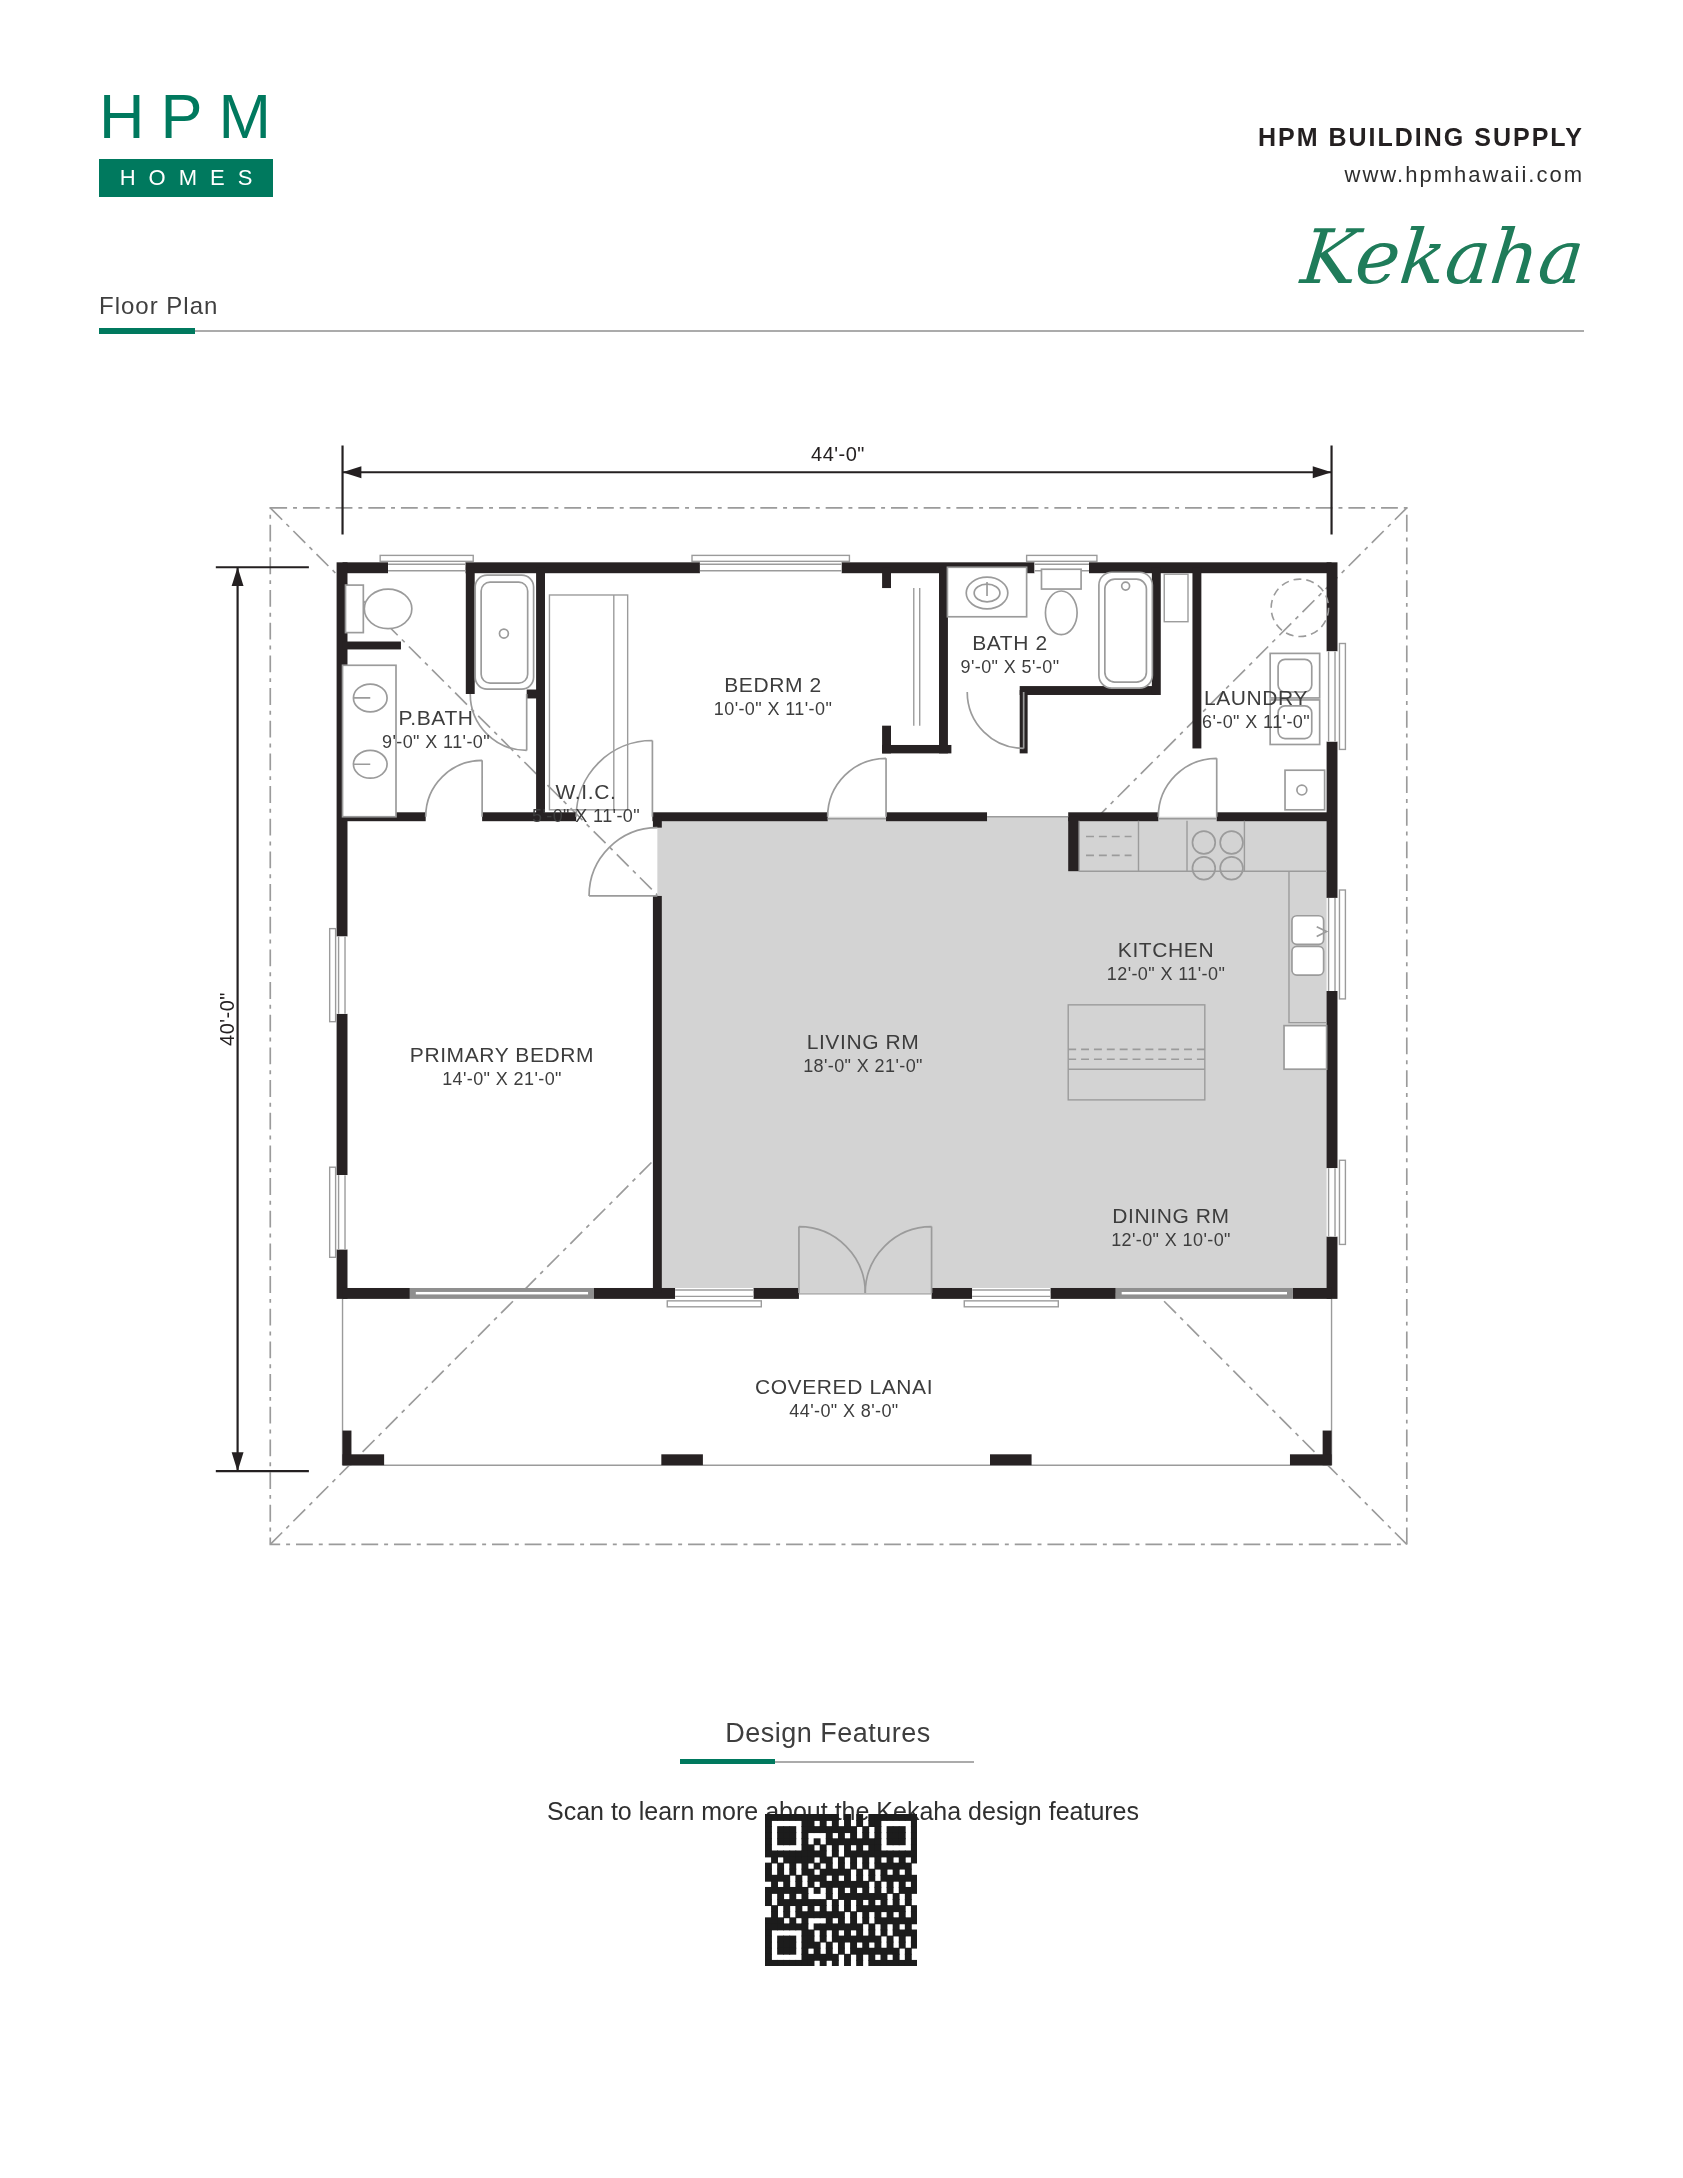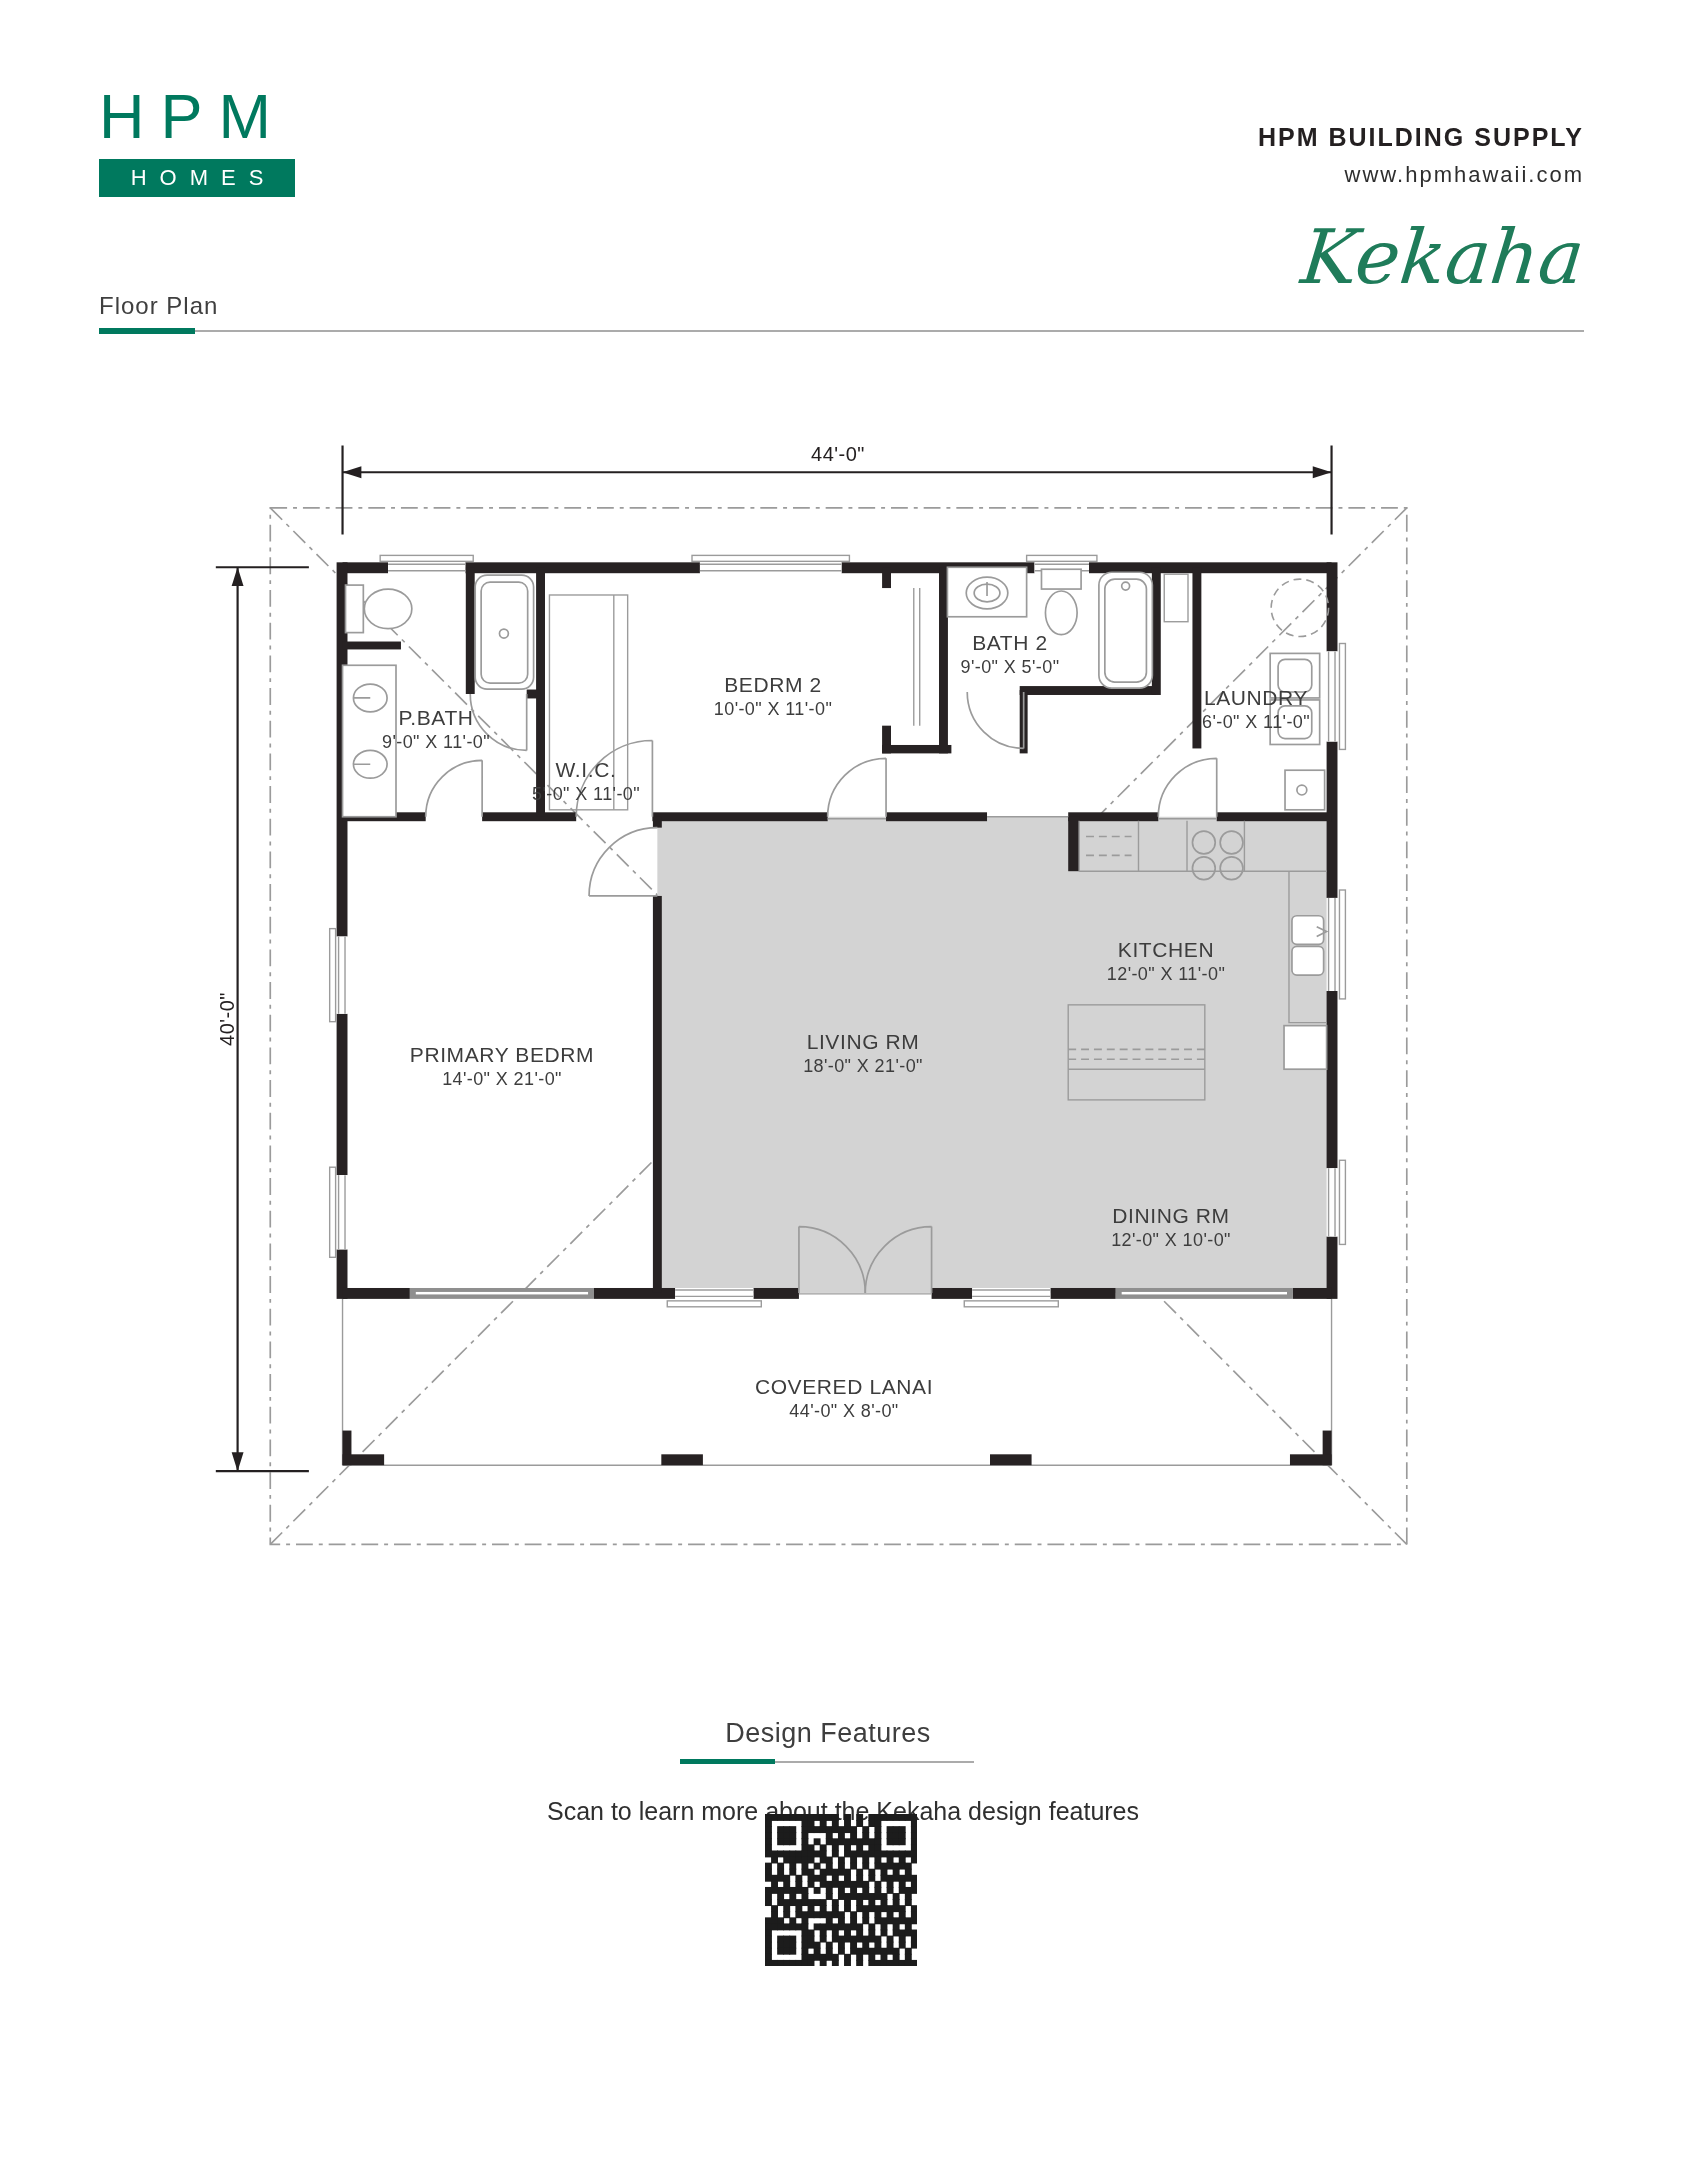--- a/index.html
+++ b/index.html
@@ -8,21 +8,21 @@
     --rule-gray:#ABABAB; --ink:#242021;
   }
   html,body{margin:0;padding:0;}
   body{width:1683px;height:2178px;position:relative;background:#fff;
        font-family:"Liberation Sans", sans-serif; overflow:hidden;}
   .abs{position:absolute;}
 
   
   .logo-hpm{left:99px;top:85px;font-size:63px;color:var(--brand-green);
             letter-spacing:16px;font-weight:400;line-height:1;text-align:right;}
-  .logo-bar{left:99px;top:159px;width:196px;height:38px;background:var(--brand-green);
+  .logo-bar{left:99px;top:159px;width:174px;height:38px;background:var(--brand-green);
             display:flex;align-items:center;justify-content:center;}
   .logo-bar span{color:#fff;font-size:22px;letter-spacing:13px;text-indent:13px;}
   .page-label{left:99px;top:292px;font-size:24px;color:#3f3f3f;letter-spacing:1px;}
   .rule-green{left:99px;top:328px;width:96px;height:6px;background:var(--brand-green);}
   .rule-gray{left:195px;top:330px;width:1389px;height:2px;background:var(--rule-gray);}
   .company{right:99px;top:123px;font-size:25px;font-weight:bold;color:var(--ink);
            letter-spacing:2px;text-align:right;}
   .website{right:99px;top:162px;font-size:22px;color:#2e2e2e;letter-spacing:2px;}
   .model-script{right:99px;top:220px;font-family:"DejaVu Serif",serif;font-style:italic;
                 font-size:75px;color:var(--script-green);transform:skewX(-6deg);line-height:1;}
@@ -268,21 +268,21 @@
   </g>
 </svg>
 
 <div class="dim-label" style="left:838px;top:454px">44'-0"</div>
 <div class="dim-label vert" style="left:227px;top:1019px">40'-0"</div>
 
 <div class="room-label" style="left:436px;top:729px">
   <div class="rn">P.BATH</div>
     <div class="rd">9'-0" X 11'-0"</div>
 </div>
-<div class="room-label" style="left:586px;top:781px">
+<div class="room-label" style="left:586px;top:803px">
   <div class="rn">W.I.C.</div>
     <div class="rd">5'-0" X 11'-0"</div>
 </div>
 <div class="room-label" style="left:773px;top:696px">
   <div class="rn">BEDRM 2</div>
     <div class="rd">10'-0" X 11'-0"</div>
 </div>
 <div class="room-label" style="left:1010px;top:654px">
   <div class="rn">BATH 2</div>
     <div class="rd">9'-0" X 5'-0"</div>

